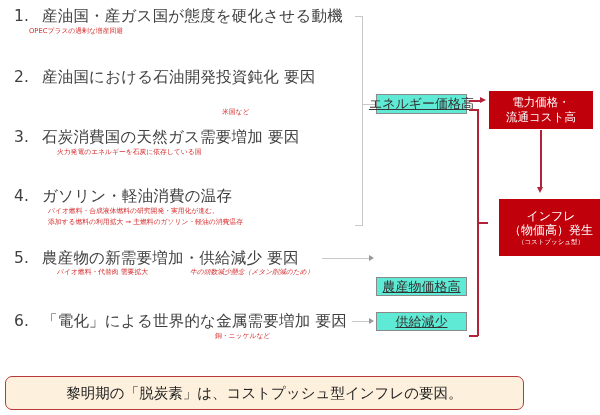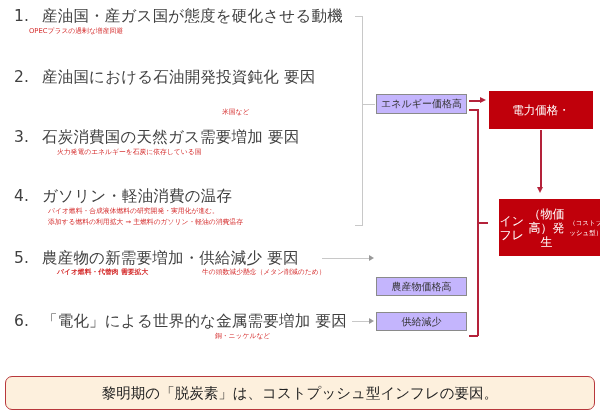--- a/index.html
+++ b/index.html
@@ -2,27 +2,27 @@
 <html><head>
   <meta charset="utf-8">
   <style>
     html, body { margin: 0; padding: 0; background: #ffffff; }
     body { width: 600px; height: 415px; position: relative; overflow: hidden;
            font-family: "DejaVu Sans", "Liberation Sans", sans-serif; color: #222; }
     .abs { position: absolute; }
     .row-title { position: absolute; left: 14px; font-size: 15.5px; line-height: 18px; white-space: nowrap; color: #404040; letter-spacing: 0.2px; }
     .row-title .num { display: inline-block; width: 28px; }
     .note { position: absolute; font-size: 6.8px; line-height: 9px; color: #d42a2a; white-space: nowrap; }
-    .gbox { position: absolute; border: 1px solid #8a8a8a; background: #c4b5fd; font-size: 10px; color: #333;
-            display: flex; align-items: center; justify-content: center; white-space: nowrap; box-sizing: border-box; }
+    .gbox { position: absolute; border: 1px solid #8a8a8a; background: #5eead4; font-size: 13px; color: #333;
+            display: flex; align-items: center; justify-content: center; white-space: nowrap; box-sizing: border-box; text-decoration: underline; }
     .rbox { position: absolute; background: #c0000b; color: #fff; text-align: center; box-sizing: border-box;
-            display: flex; flex-direction: row; align-items: center; justify-content: center; }
+            display: flex; flex-direction: column; align-items: center; justify-content: center; }
     .line { position: absolute; background: #c8c8c8; }
     .rline { position: absolute; background: #b4223a; }
-    .banner { position: absolute; left: 5px; top: 376px; width: 590px; height: 34px; box-sizing: border-box;
+    .banner { position: absolute; left: 5px; top: 376px; width: 519px; height: 34px; box-sizing: border-box;
               border: 1.5px solid #b8383c; border-radius: 7px; background: #fdf0dd;
               display: flex; align-items: center; justify-content: center; font-size: 14.5px; color: #222; }
   </style>
 </head>
 <body>
 
 <div class="row-title" style="top:7px;">
   <span class="num">1.</span><span>産油国・産ガス国が態度を硬化させる動機</span>
 </div>
 <div class="note" style="left:29px; top:27px;">OPECプラスの過剰な増産回避</div>
@@ -39,22 +39,22 @@
 
 <div class="row-title" style="top:187px;">
   <span class="num">4.</span><span>ガソリン・軽油消費の温存</span>
 </div>
 <div class="note" style="left:48px; top:207px;">バイオ燃料・合成液体燃料の研究開発・実用化が進む。</div>
 <div class="note" style="left:48px; top:218px;">添加する燃料の利用拡大 → 主燃料のガソリン・軽油の消費温存</div>
 
 <div class="row-title" style="top:249px;">
   <span class="num">5.</span><span>農産物の新需要増加・供給減少 要因</span>
 </div>
-<div class="note" style="left:57px; top:268px;font-weight:bold;">バイオ燃料・代替肉 需要拡大</div>
-<div class="note" style="left:202px; top:268px;">牛の頭数減少懸念（メタン削減のため）</div>
+<div class="note" style="left:57px; top:268px;">バイオ燃料・代替肉 需要拡大</div>
+<div class="note" style="left:190px; top:268px;font-style:italic;">牛の頭数減少懸念（メタン削減のため）</div>
 
 <div class="row-title" style="top:312px;">
   <span class="num">6.</span><span>「電化」による世界的な金属需要増加 要因</span>
 </div>
 <div class="note" style="left:215px; top:332px;">銅・ニッケルなど</div>
 
 <div class="line" style="left:355px; top:16px; width:7px; height:1px;"></div>
 <div class="line" style="left:362px; top:16px; width:1px; height:210px;"></div>
 <div class="line" style="left:355px; top:225px; width:7px; height:1px;"></div>
 <div class="line" style="left:363px; top:104px; width:12px; height:1px;"></div>
@@ -72,20 +72,21 @@
 <div class="rline" style="left:469px; top:100px; width:12px; height:1.5px;"></div>
 <div class="abs" style="left:480px; top:97px; width:0; height:0; border-left:6px solid #b4223a; border-top:3.5px solid transparent; border-bottom:3.5px solid transparent;"></div>
 
 <div class="rline" style="left:469px; top:109px; width:9px; height:1.5px;"></div>
 <div class="rline" style="left:477px; top:109px; width:1.5px; height:227px;"></div>
 <div class="rline" style="left:469px; top:335px; width:9px; height:1.5px;"></div>
 <div class="rline" style="left:478px; top:222px; width:10px; height:1.5px;"></div>
 
 <div class="rbox" style="left:489px; top:91px; width:104px; height:38px; font-size:11.5px; line-height:15px;">
   <span>電力価格・</span>
+  <span>流通コスト高</span>
 </div>
 
 <div class="rline" style="left:540px; top:130px; width:1.5px; height:58px;"></div>
 <div class="abs" style="left:537px; top:187px; width:0; height:0; border-top:6px solid #b4223a; border-left:3.5px solid transparent; border-right:3.5px solid transparent;"></div>
 
 <div class="rbox" style="left:499px; top:199px; width:104px; height:57px;">
   <span style="font-size:12px; line-height:14px;">インフレ</span>
   <span style="font-size:12px; line-height:14px;text-align:center;">（物価高）発生</span>
   <span style="font-size:6.5px; line-height:10px;">（コストプッシュ型）</span>
 </div>

